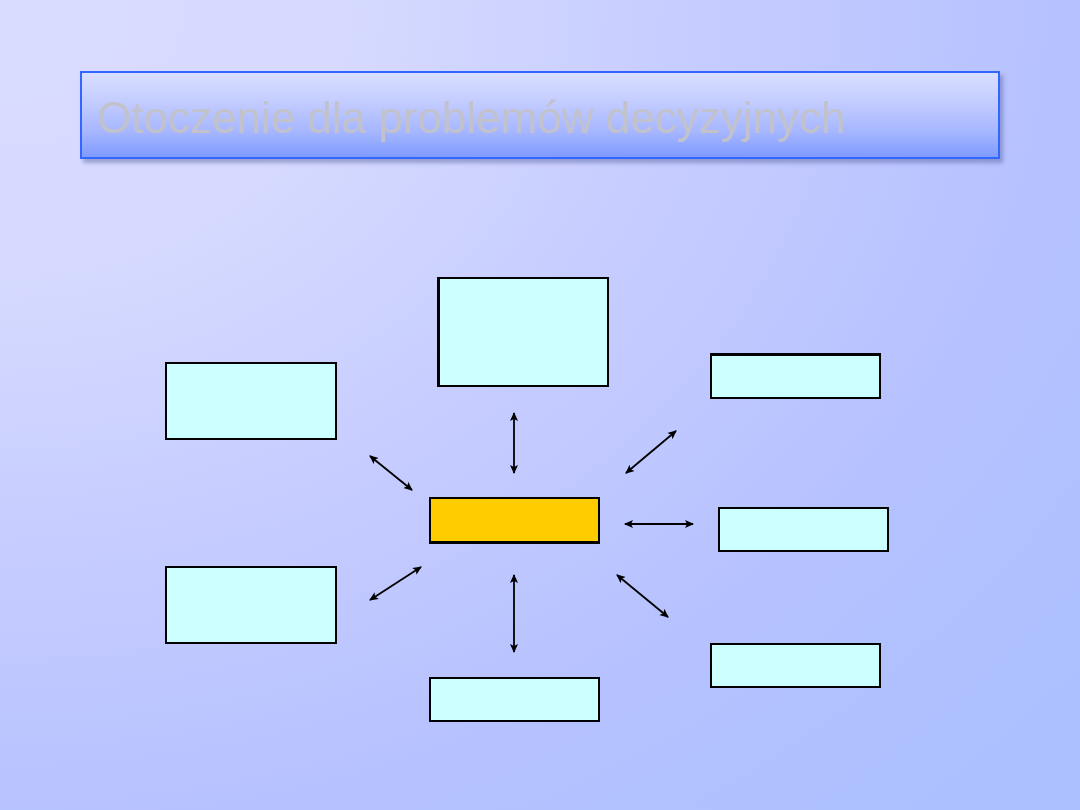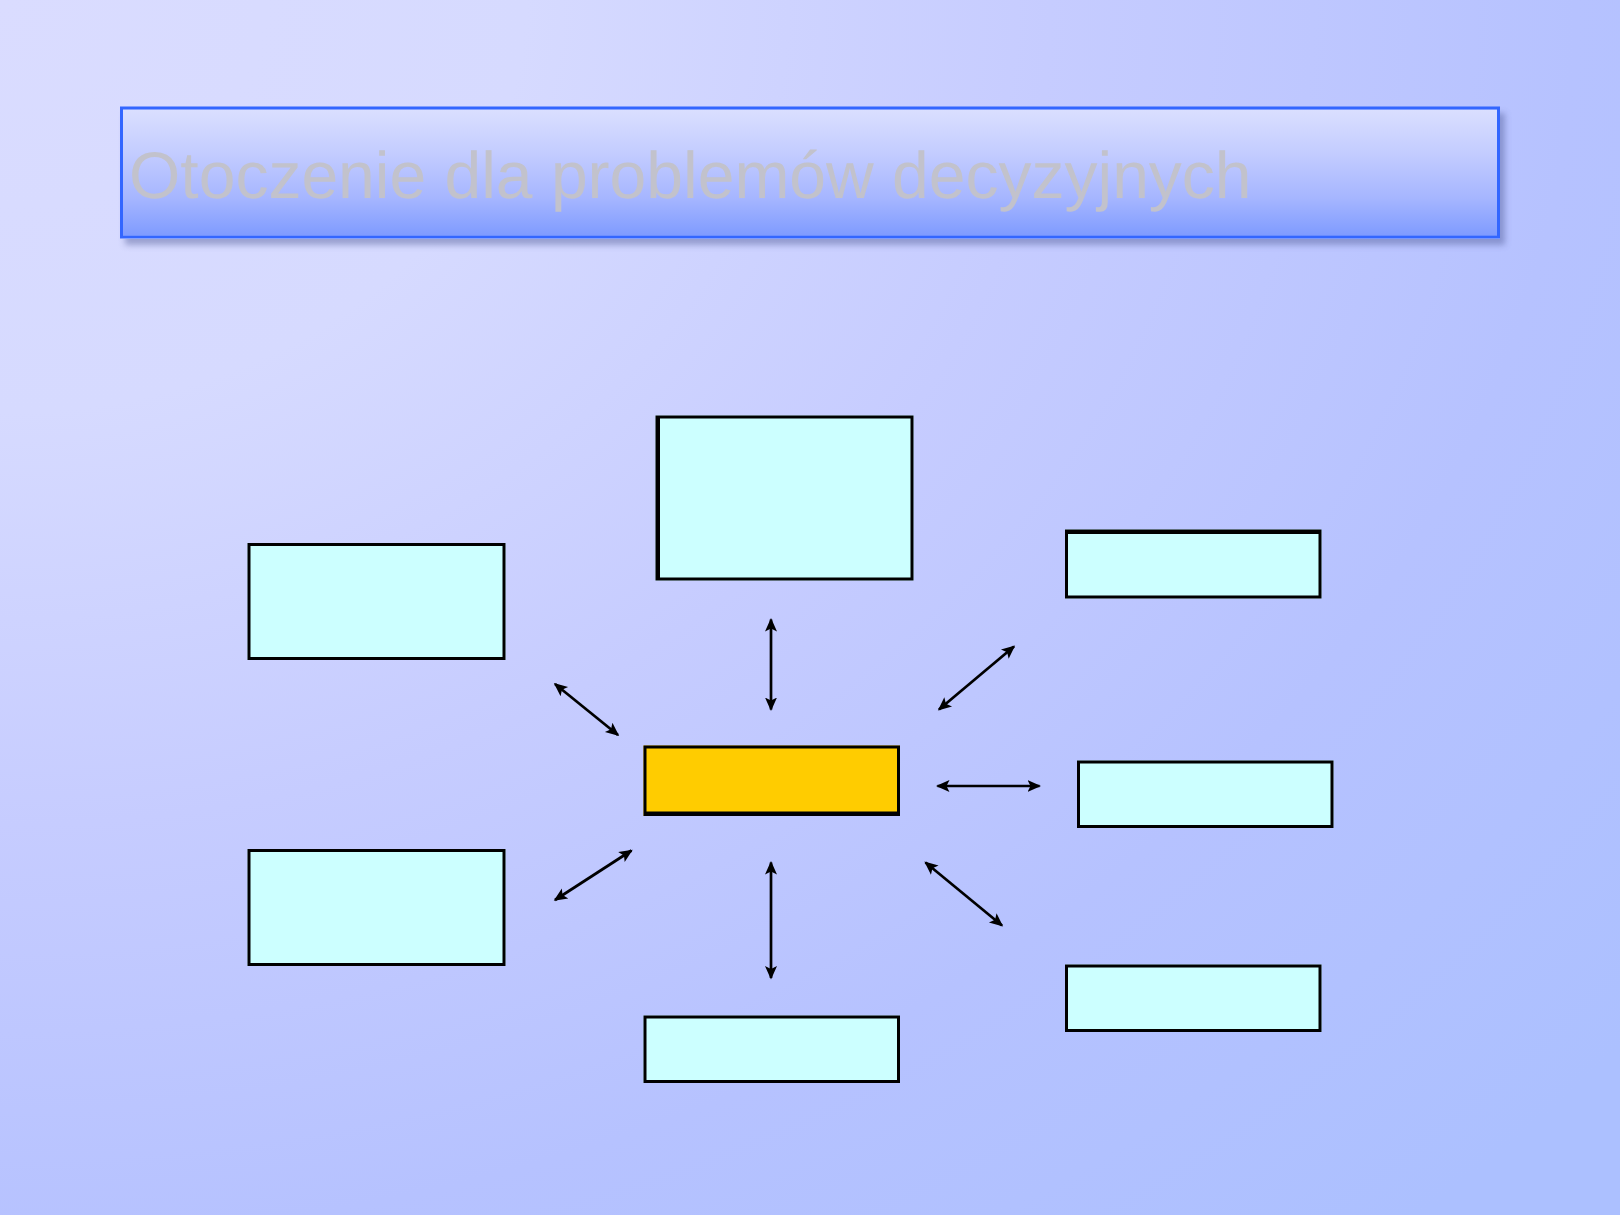--- a/index.html
+++ b/index.html
@@ -19,21 +19,21 @@
       left: 80px;
       top: 71px;
       width: 916px;
       height: 84px;
       border: 2px solid #3366ff;
       background: linear-gradient(to bottom, #dadfff 0%, #c3ccff 35%, #a6b6ff 70%, #7f9bff 100%);
       box-shadow: 3px 4px 4px rgba(80, 90, 150, 0.45);
     }
     .title-text {
       position: absolute;
-      left: 4px;
+      left: 15px;
       top: 20px;
       font-size: 44px;
       line-height: 50px;
       color: #c2c2cc;
       white-space: nowrap;
       letter-spacing: 0px;
     }
     .node {
       position: absolute;
       box-sizing: border-box;

